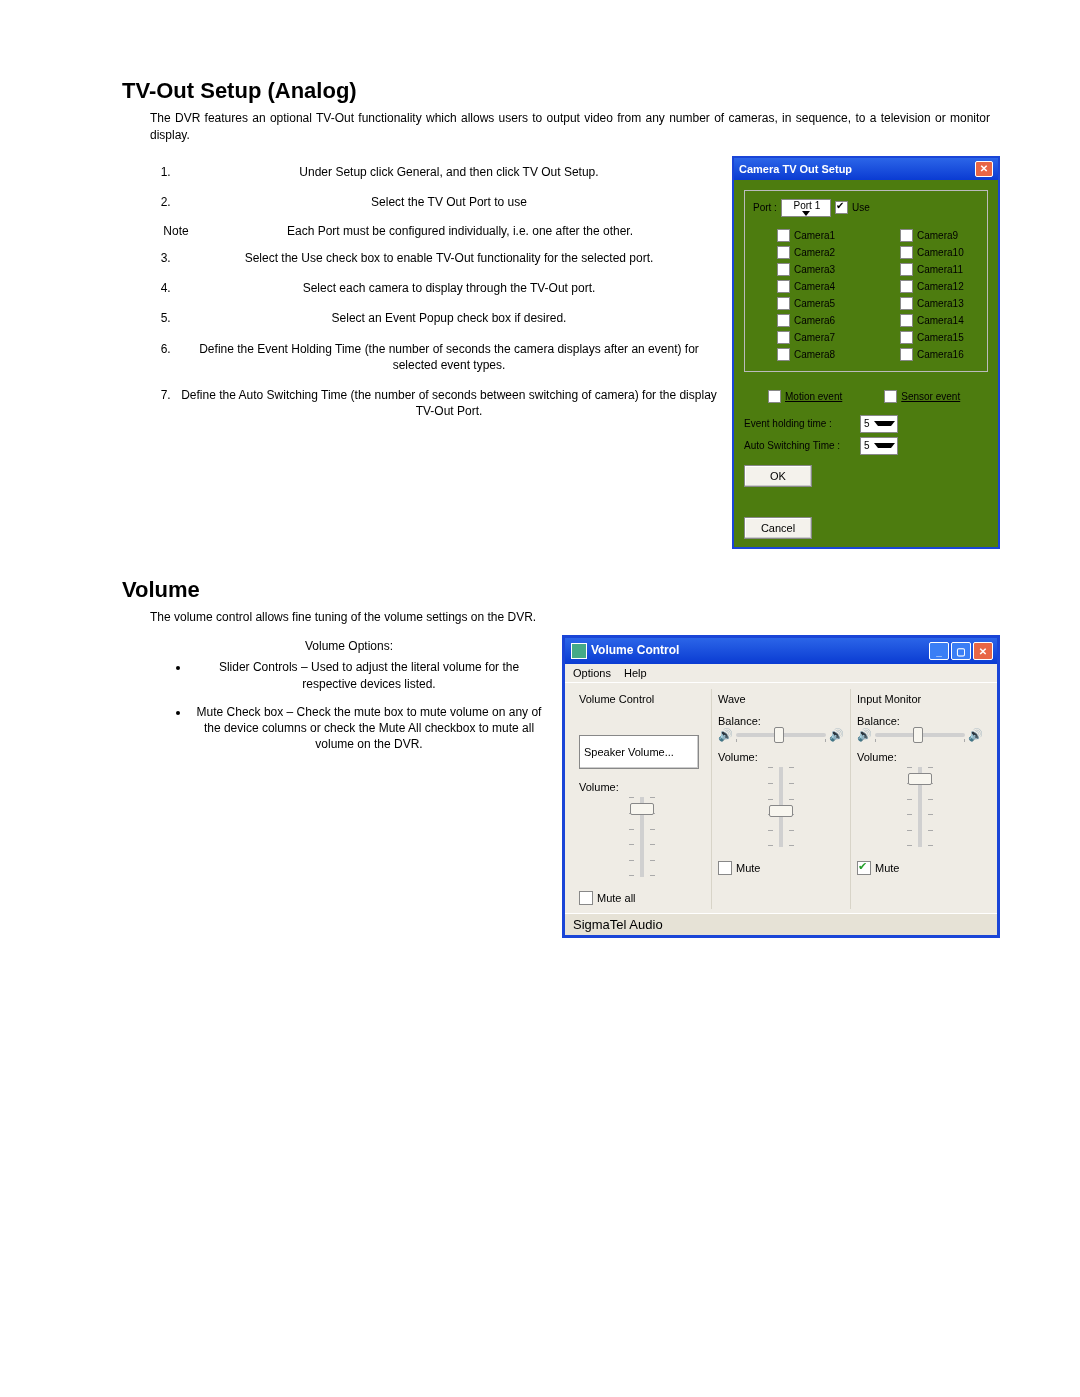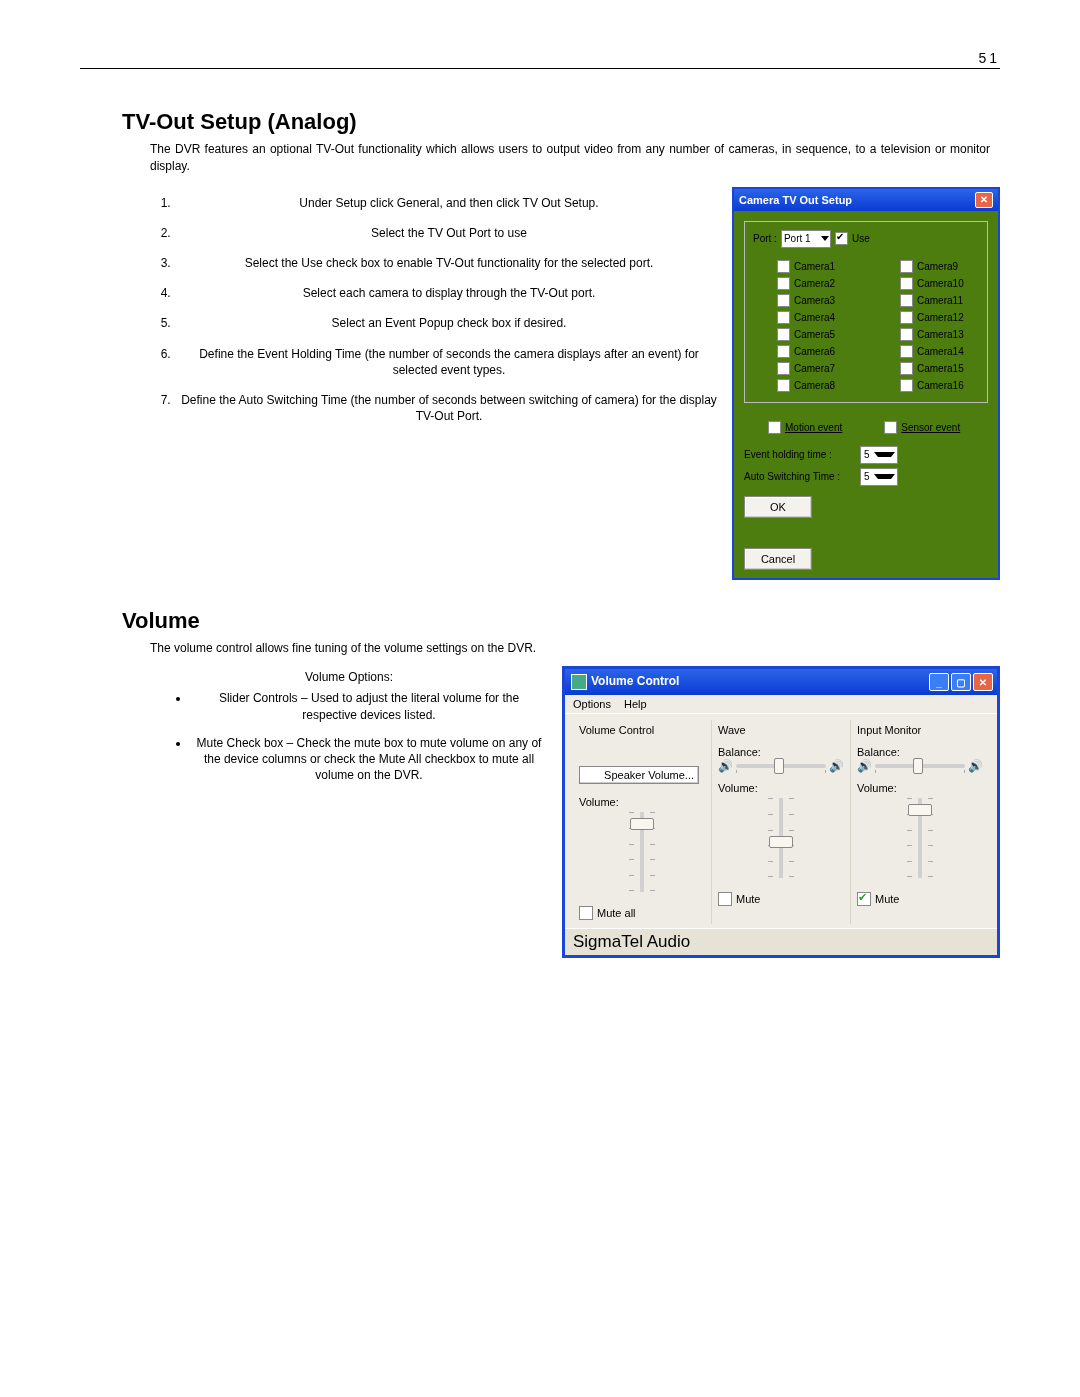--- a/index.html
+++ b/index.html
@@ -97,21 +97,21 @@
   }
   .group {
     border: 1px solid #bbb;
     padding: 8px 8px 6px 8px;
   }
   .port-row { display:flex; align-items:center; gap:4px; margin-bottom:8px; }
   .port-sel {
     width: 46px; height:16px;
     border:1px solid #888; background:#fff;
     font-size:10px; padding-left:2px;
-    display:flex;align-items:center;justify-content:space-between;
+    display:flex;align-items:center;justify-content:space-between;flex-direction:column;
   }
   .port-sel .arrow { border-left:4px solid transparent; border-right:4px solid transparent; border-top:5px solid #000; margin-right:1px;}
   .chk {
     width:11px;height:11px;border:1px solid #888;background:#fff;display:inline-block;position:relative;
   }
   .chk.checked::after{content:"✔";position:absolute;left:0;top:-2px;font-size:10px;color:#000;}
   .cams { display:flex; gap:20px; }
   .cam-col { flex:1; }
   .cam-item { display:flex;align-items:center;gap:4px;margin:4px 0;padding-left:24px; }
   .evt-row { display:flex;gap:18px;margin-top:14px;margin-bottom:8px;text-decoration:underline; }
@@ -153,23 +153,23 @@
   .dlg2-menu span { margin-right:10px; }
   .mixer { display:flex; padding:6px 8px 4px 8px; }
   .mixer-col {
     flex:1;
     border-right:1px solid #d8d4c8;
     padding: 4px 6px;
   }
   .mixer-col:last-child { border-right:none; }
   .mixer-col .heading { margin-bottom:10px; }
   .speaker-btn {
-    border:1px solid #888;background:#fff;padding:2px 4px;font-size:11px;width:110px;
+    border:1px solid #888;background:#fff;padding:10px 4px;font-size:11px;width:110px;
     box-shadow:inset -1px -1px 0 #ccc;
-    margin-top:4px;margin-bottom:12px;text-align:right;
+    margin-top:4px;margin-bottom:12px;
   }
   .bal-row { display:flex;align-items:center;gap:3px;margin:2px 0 10px 0; }
   .spk-ico { font-size:12px;line-height:1; }
   .hslider {
     flex:1;height:4px;background:#d0d0d0;position:relative;border-radius:2px;
   }
   .hslider::before,.hslider::after{content:"";position:absolute;width:1px;height:3px;background:#aaa;bottom:-5px;}
   .hslider::before{left:0;} .hslider::after{right:0;}
   .hthumb{position:absolute;width:8px;height:14px;background:#f8f6ef;border:1px solid #888;top:-6px;left:42%;border-radius:2px;}
   .vol-lbl { margin:8px 0 2px 0; }
@@ -180,37 +180,40 @@
   .vthumb {
     position:absolute;width:22px;height:10px;background:#f8f6ef;border:1px solid #888;left:-10px;border-radius:2px;
   }
   .ticks-l,.ticks-r { display:flex;flex-direction:column;justify-content:space-between;height:80px;margin:0 6px;color:#aaa;font-size:6px;}
   .ticks-l span,.ticks-r span{height:1px;width:5px;border-top:1px solid #aaa;}
   .chk2 {
     width:12px;height:12px;border:1px solid #888;background:#fff;display:inline-block;position:relative;vertical-align:middle;
   }
   .chk2.checked::after{content:"✔";position:absolute;left:0;top:-2px;font-size:11px;color:#26a02c;}
   .mute-row{display:flex;align-items:center;gap:4px;margin-top:4px;}
-  .statusbar{border-top:1px solid #fff;padding:3px 8px;font-size:17px;background:#e6e2d6;}
+  .statusbar{border-top:1px solid #fff;padding:3px 8px;font-size:13px;background:#e6e2d6;}
 </style>
 </head>
 <body>
 <div class="page">
 
-  <div class="page-number">51</div>
 
   <h2>TV-Out Setup (Analog)</h2>
   <div class="intro">The DVR features an optional TV-Out functionality which allows users to output video from any number of cameras, in sequence, to a television or monitor display.</div>
 
   <div class="columns">
     <div class="col-left">
       <ol class="steps">
         <li>Under Setup click General, and then click TV Out Setup.</li>
         <li>Select the TV Out Port to use</li>
       </ol>
+      <div class="note-row">
+        <div class="label">Note</div>
+        <div class="text">Each Port must be configured individually, i.e. one after the other.</div>
+      </div>
       <ol class="steps" start="3">
         <li>Select the Use check box to enable TV-Out functionality for the selected port.</li>
         <li>Select each camera to display through the TV-Out port.</li>
         <li>Select an Event Popup check box if desired.</li>
         <li>Define the Event Holding Time (the number of seconds the camera displays after an event) for selected event types.</li>
         <li>Define the Auto Switching Time (the number of seconds between switching of camera) for the display TV-Out Port.</li>
       </ol>
     </div>
 
     <div class="col-right">

